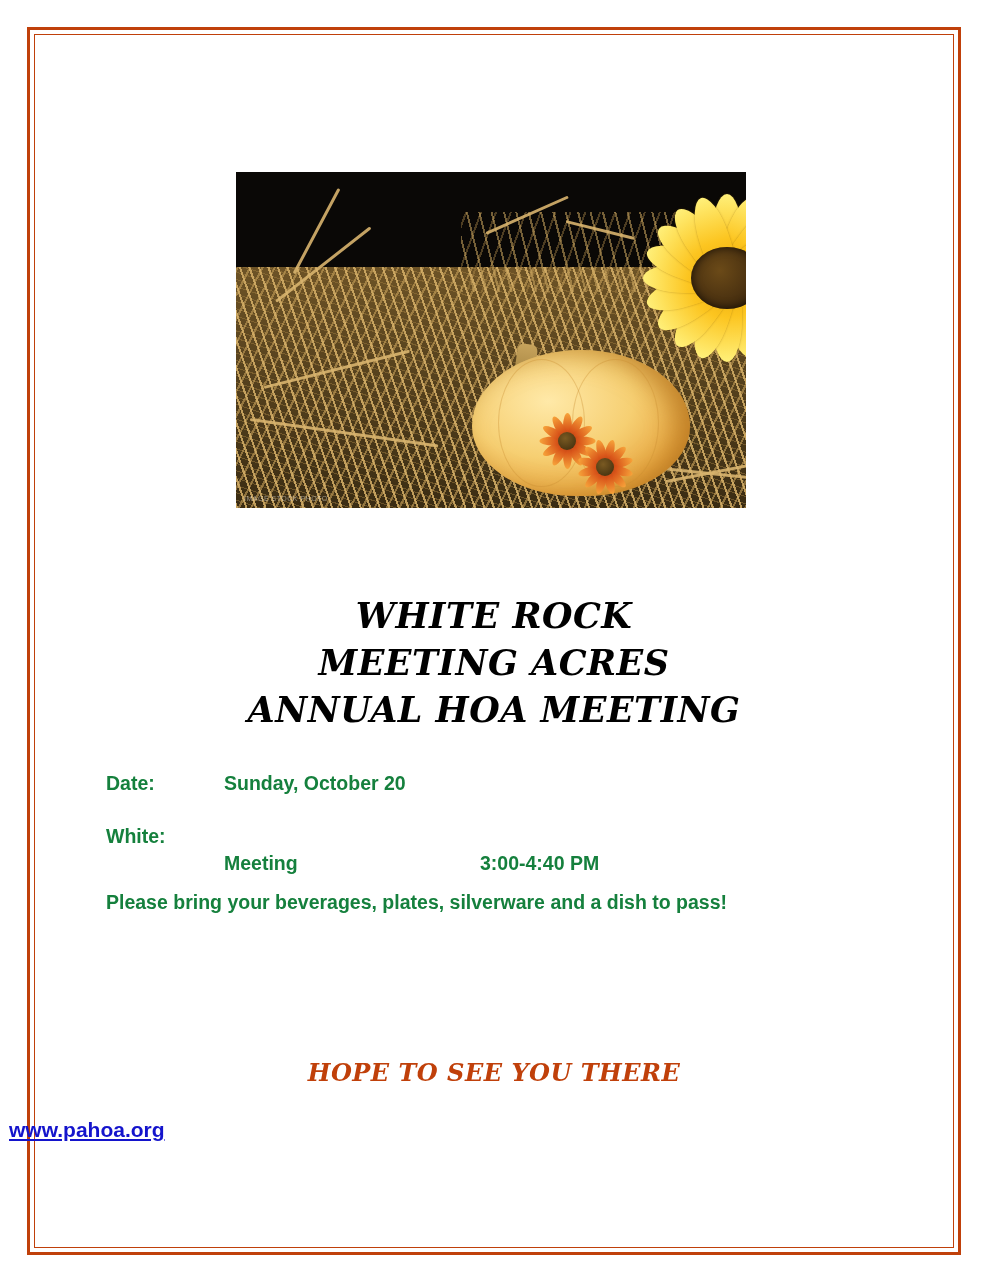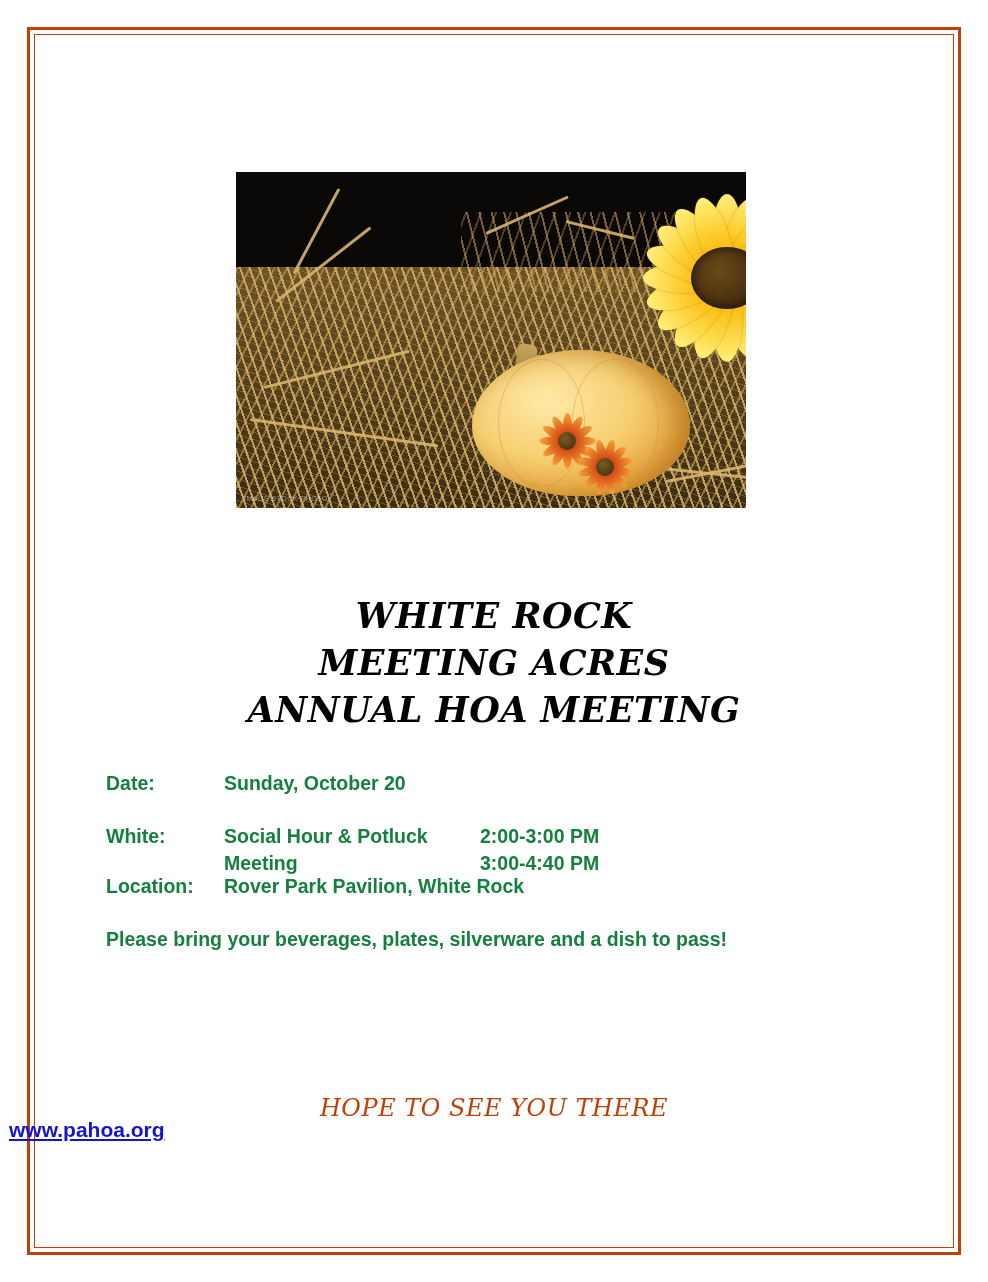--- a/index.html
+++ b/index.html
@@ -229,24 +229,23 @@
   
   .hope {
     position: absolute;
     left: 0;
     top: 1058px;
     width: 988px;
     text-align: center;
     color: #C0400A;
     font-family: "DejaVu Serif", serif;
     font-style: italic;
-    font-weight: normal;
+    font-weight: bold;
     font-size: 24px;
     letter-spacing: .5px;
-    margin-top: 36px;
   }
 
   
   .link-wrap {
     position: absolute;
     left: 9px;
     top: 1118px;
     width: 988px;
     text-align: left;
   }
@@ -355,38 +354,30 @@
 
   <div class="details">
 
     <div class="row row-date">
       <div class="lbl">Date:</div>
       <div class="val">Sunday, October 20</div>
     </div>
 
     <div class="row row-time">
       <div class="lbl">White:</div>
-      <div class="time-grid">
-        <div class="time-name">Social Hour &amp; Potluck</div>
-        <div class="time-val">2:00-3:00 PM</div>
-      </div>
     </div>
 
     <div class="row row-time2">
       <div class="lbl"></div>
       <div class="time-grid">
         <div class="time-name">Meeting</div>
         <div class="time-val">3:00-4:40 PM</div>
       </div>
     </div>
 
-    <div class="row row-loc">
-      <div class="lbl lbl-wide">Location:</div>
-      <div class="val">Rover Park Pavilion, White Rock</div>
-    </div>
 
     <div class="bring">Please bring your beverages, plates, silverware and a dish to pass!</div>
   </div>
 
   <div class="hope">HOPE TO SEE YOU THERE</div>
 
   <div class="link-wrap">
     <a class="link" href="#">www.pahoa.org</a>
   </div>
 

